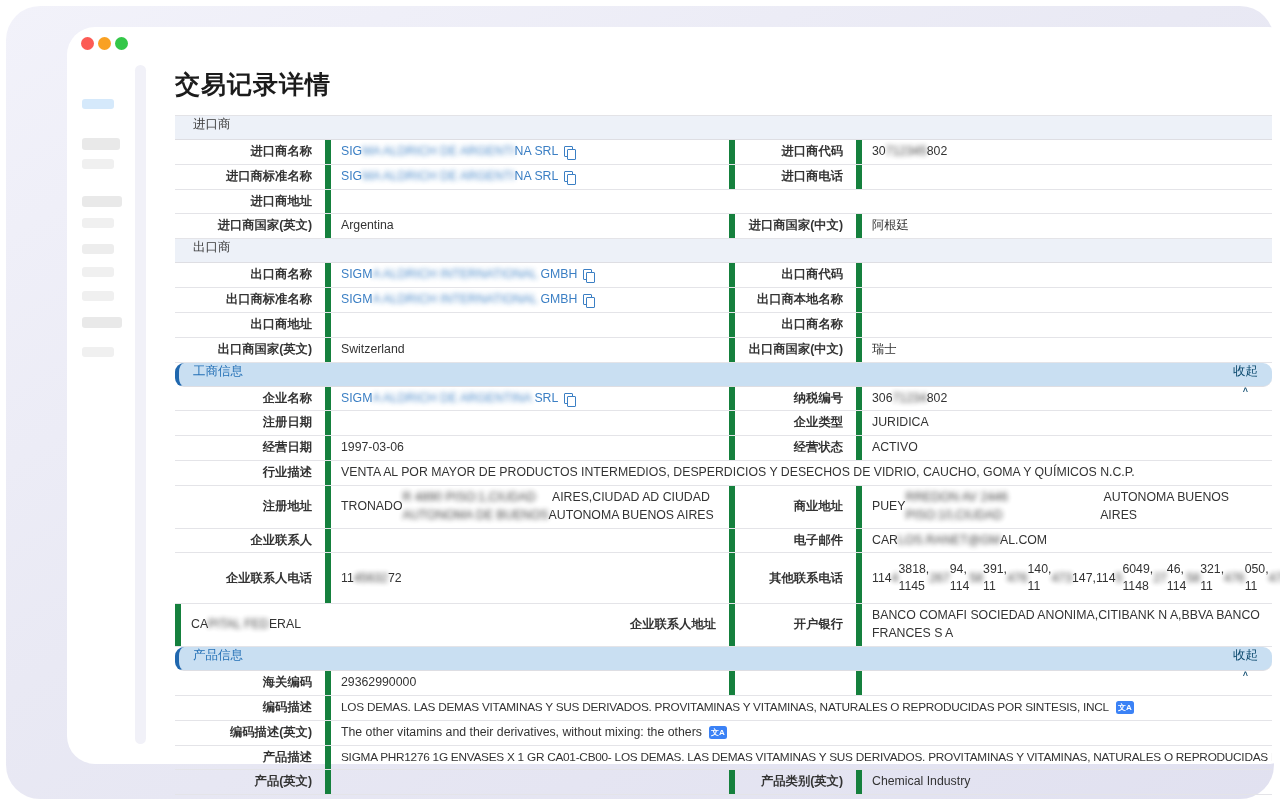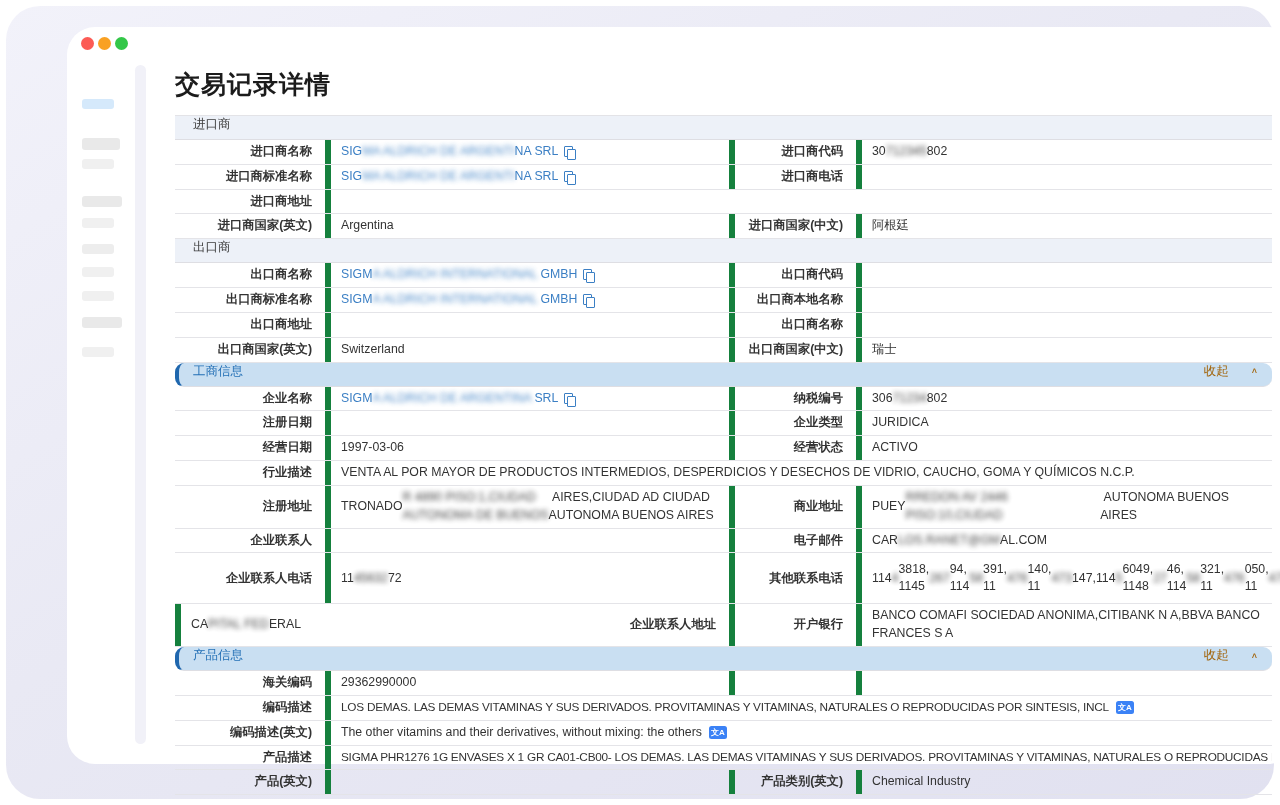--- a/index.html
+++ b/index.html
@@ -32,21 +32,21 @@
     background:#f1f1f8;border-radius:6px;}
   
   .content{position:absolute;left:108px;top:0;right:22px;bottom:0;}
   h1.page-title{margin-top:41px;font-size:25px;font-weight:700;color:#1b1b1b;letter-spacing:1px;}
   .data-table{position:absolute;left:0;top:88px;width:1097px;font-size:12.3px;color:#333;
     border-top:1px solid #e3e3e7;}
   .sec-header{height:24px;background:#edf1f8;display:flex;align-items:flex-start;
     padding:0 18px;color:#3d3d3d;font-size:12.5px;border-bottom:1px solid #dedee3;}
   .sec-header.main{background:#c9dff2;border-left:4px solid #1f67ae;color:#2470b6;
     justify-content:space-between;padding:0 14px;border-radius:9px;}
-  .collapse{display:flex;align-items:center;gap:22px;color:#a16207;cursor:pointer;}
+  .collapse{display:flex;align-items:center;gap:5px;color:#0c4a6e;cursor:pointer;flex-direction:column;}
   .collapse .caret{font-size:10px;line-height:1;transform:scaleY(.8);}
   .row{display:grid;grid-template-columns:150px 1fr 127px 416px;
     border-bottom:1px solid #e4e4e8;min-height:22px;}
   .row.full{grid-template-columns:150px 1fr;}
   .row.tall{min-height:51px;}
   .cell{display:flex;align-items:center;padding:3px 10px;line-height:1.45;white-space:pre-wrap;}
   .lbl{justify-content:flex-end;text-align:center;font-weight:700;color:#333;padding-right:13px;
     white-space:nowrap;}
   .bl{border-left:6px solid #15803d;}
   .link{color:#3b7fc4;}

